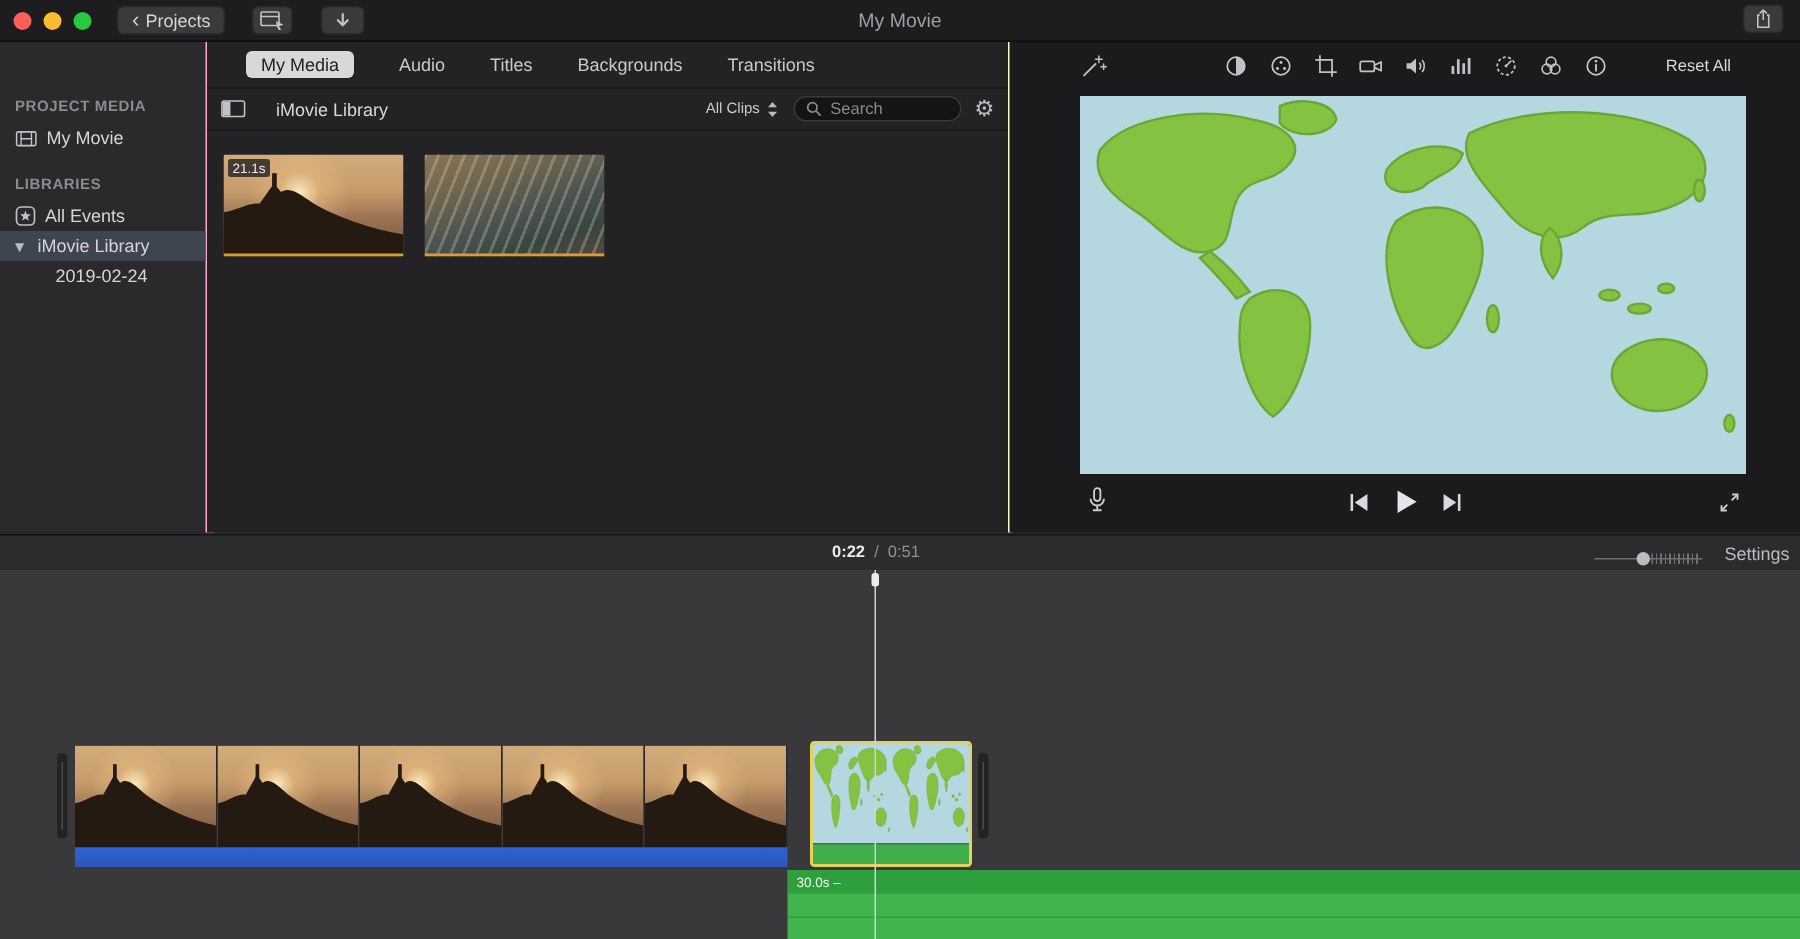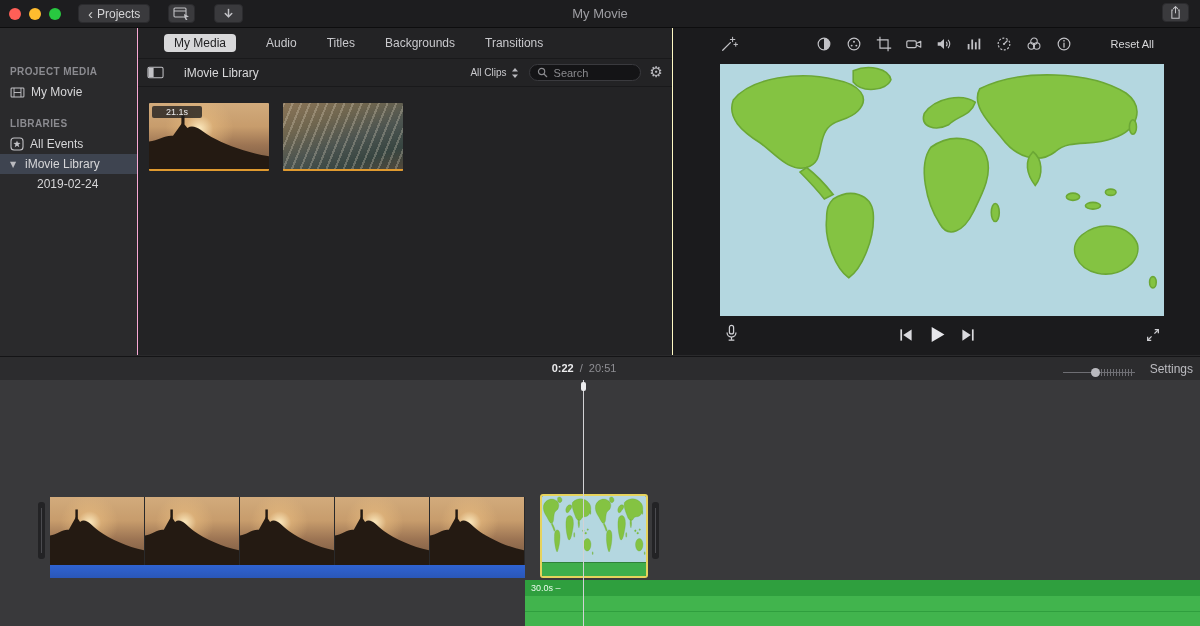--- a/index.html
+++ b/index.html
@@ -41,21 +41,21 @@
   .mh-title{margin-left:20px;color:#d8d8da;font-size:12px;}
   .mh-spacer{flex:1}
   .filter{display:flex;align-items:center;gap:4px;color:#c9c9cd;font-size:10px;margin-right:10px;}
   .search{width:112px;height:17px;background:#141416;border:1px solid #3a3a3e;border-radius:9px;display:flex;align-items:center;padding:0 7px;gap:4px;box-sizing:border-box;}
   .search input{flex:1;min-width:0;background:transparent;border:none;outline:none;color:#c0c0c4;font-size:11px;font-family:inherit;}
   .search input::placeholder{color:#8a8a8e}
   .gear{margin-left:9px;color:#bababf;font-size:15px;line-height:1;font-family:"DejaVu Sans",sans-serif;}
   .clips{display:flex;gap:14px;padding:16px 0 0 11px;}
   .thumb{width:120px;height:68px;position:relative;overflow:hidden;border-radius:1px;}
   .underline{position:absolute;left:0;right:0;bottom:0;height:2px;background:#e09a2f;z-index:3;}
-  .badge{position:absolute;top:3px;left:3px;background:rgba(28,28,30,.78);color:#ececee;font-size:9px;padding:1px 14px;border-radius:2px;z-index:2;}
+  .badge{position:absolute;top:3px;left:3px;background:rgba(28,28,30,.78);color:#ececee;font-size:9px;padding:1px 3px;border-radius:2px;z-index:2;}
   .sunset-bg{position:absolute;inset:0;
      background:radial-gradient(circle at 42% 38%, rgba(255,238,196,.95) 0%, rgba(235,190,128,.5) 17%, rgba(0,0,0,0) 42%),
                 linear-gradient(180deg,#d2ab7c 0%,#c79c6c 35%,#9c7453 62%,#6f533d 100%);}
   .cliff-svg{position:absolute;inset:0;width:100%;height:100%;}
   .waves-bg{position:absolute;inset:0;
      background:repeating-linear-gradient(112deg, rgba(235,225,205,.26) 0 2px, rgba(0,0,0,0) 2px 8px),
                 linear-gradient(160deg,#8a7457 0%,#70664f 28%,#4c5450 55%,#374541 78%,#54493a 100%);}
 
   
   .viewer{position:absolute;left:673px;top:0;width:527px;height:100%;background:#1b1b1d;}
@@ -364,21 +364,21 @@
           </svg>
         </button>
       </div>
     </section>
   </div>
 
   <div class="tl-header">
     <div class="time">
       <span class="cur">0:22</span>
       <span class="sep">/</span>
-      <span class="tot">20:51</span>
+      <span class="tot">0:51</span>
     </div>
     <div class="zoom">
       <div class="zoom-track"></div>
       <div class="zoom-ridges"></div>
       <div class="zoom-thumb"></div>
     </div>
     <button class="settings">Settings</button>
   </div>
 
   <div class="timeline">

